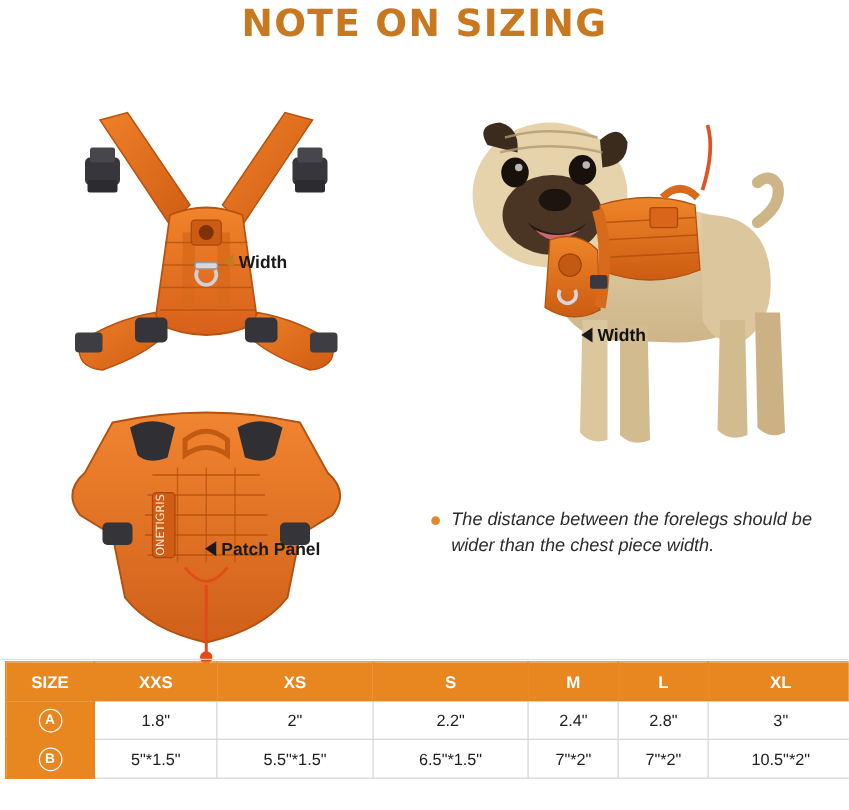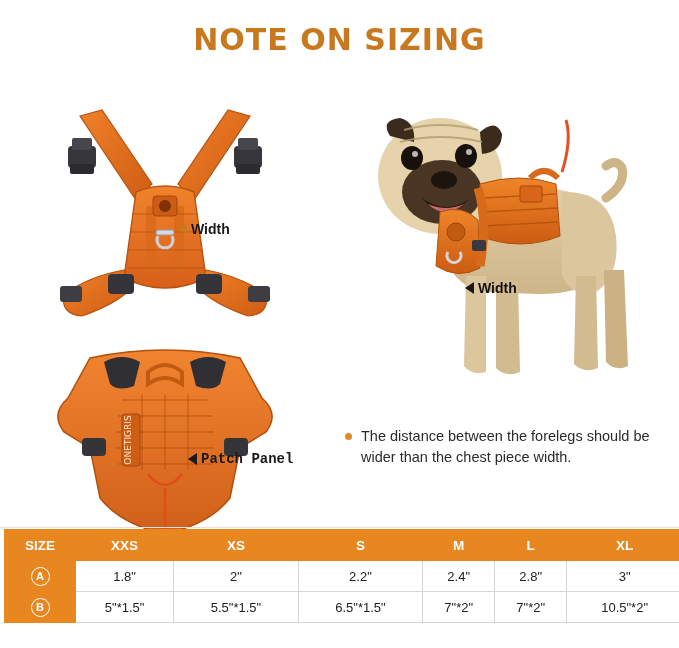--- a/index.html
+++ b/index.html
@@ -16,21 +16,21 @@
   }
 
   
   .title {
     text-align: center;
     font-family: "DejaVu Sans", sans-serif;
     font-weight: bold;
     font-size: 30px;
     letter-spacing: 1px;
     color: #c8791f;
-    padding: 24px 0 2px 0;
+    padding: 4px 0 2px 0;
     line-height: 1.05;
   }
 
   
   .main {
     position: relative;
     width: 669px;
     height: 480px;
   }
 
@@ -63,20 +63,21 @@
   .bullets {
     position: absolute;
     left: 345px;
     top: 368px;
     width: 325px;
   }
   .bullet-row {
     display: flex;
     align-items: flex-start;
     margin-bottom: 14px;
+    font-style: italic;
   }
   .bullet-dot {
     width: 7px;
     height: 7px;
     border-radius: 50%;
     background: #e08a2c;
     margin-top: 7px;
     margin-right: 9px;
     flex: 0 0 auto;
   }
@@ -102,21 +103,21 @@
     height: 0;
     border-top: 6px solid transparent;
     border-bottom: 6px solid transparent;
     border-right: 9px solid #1a1a1a;
     margin-right: 4px;
   }
   .callout.amber .tri { border-right-color: #c8791f; }
 
   #callout-width-1 { left: 178px; top: 163px; }
   #callout-width-2 { left: 465px; top: 222px; color: #111; }
-  #callout-patch   { left: 188px; top: 393px; font-family: Liberation Mono, monospace; }
+  #callout-patch   { left: 164px; top: 393px; }
 
   
   .size-table {
     position: absolute;
     left: 4px;
     top: 529px;
     width: 679px;
     border-collapse: collapse;
     font-family: "Liberation Sans", sans-serif;
   }

